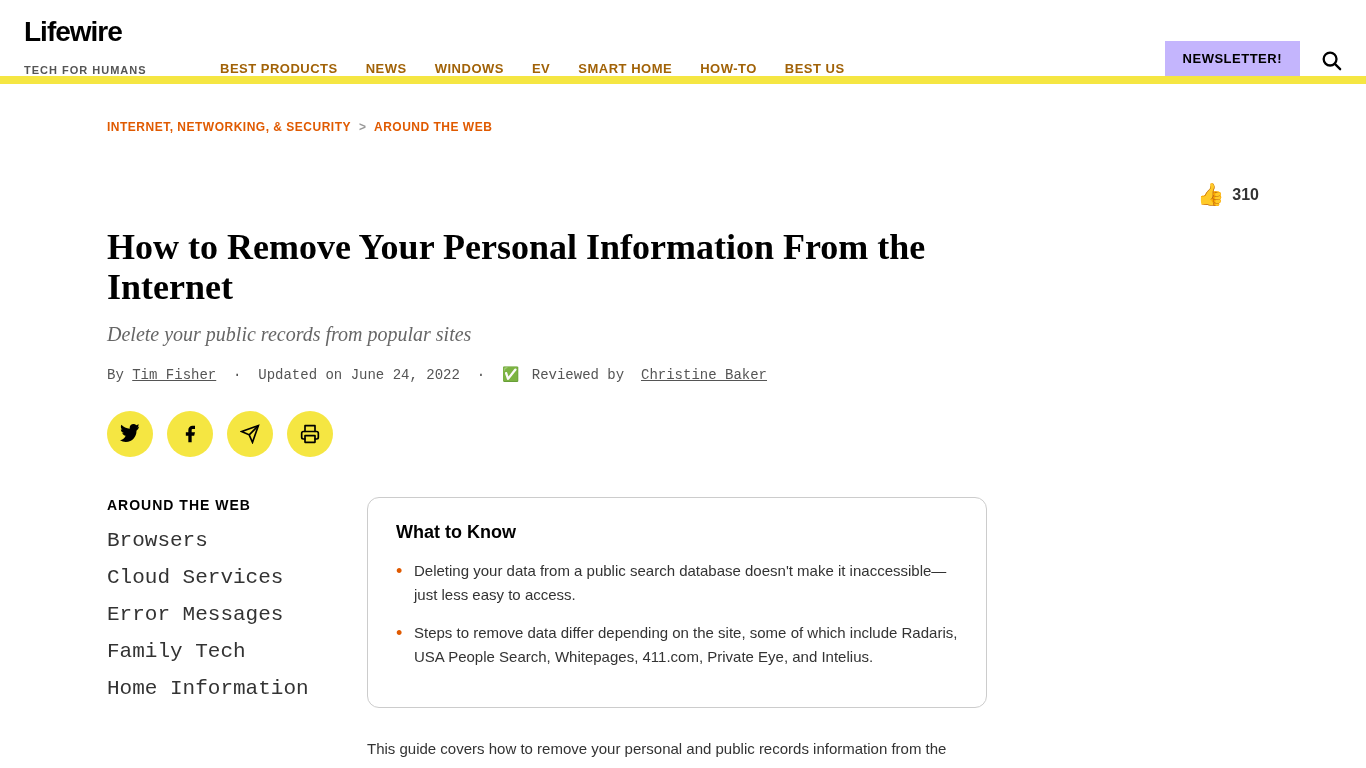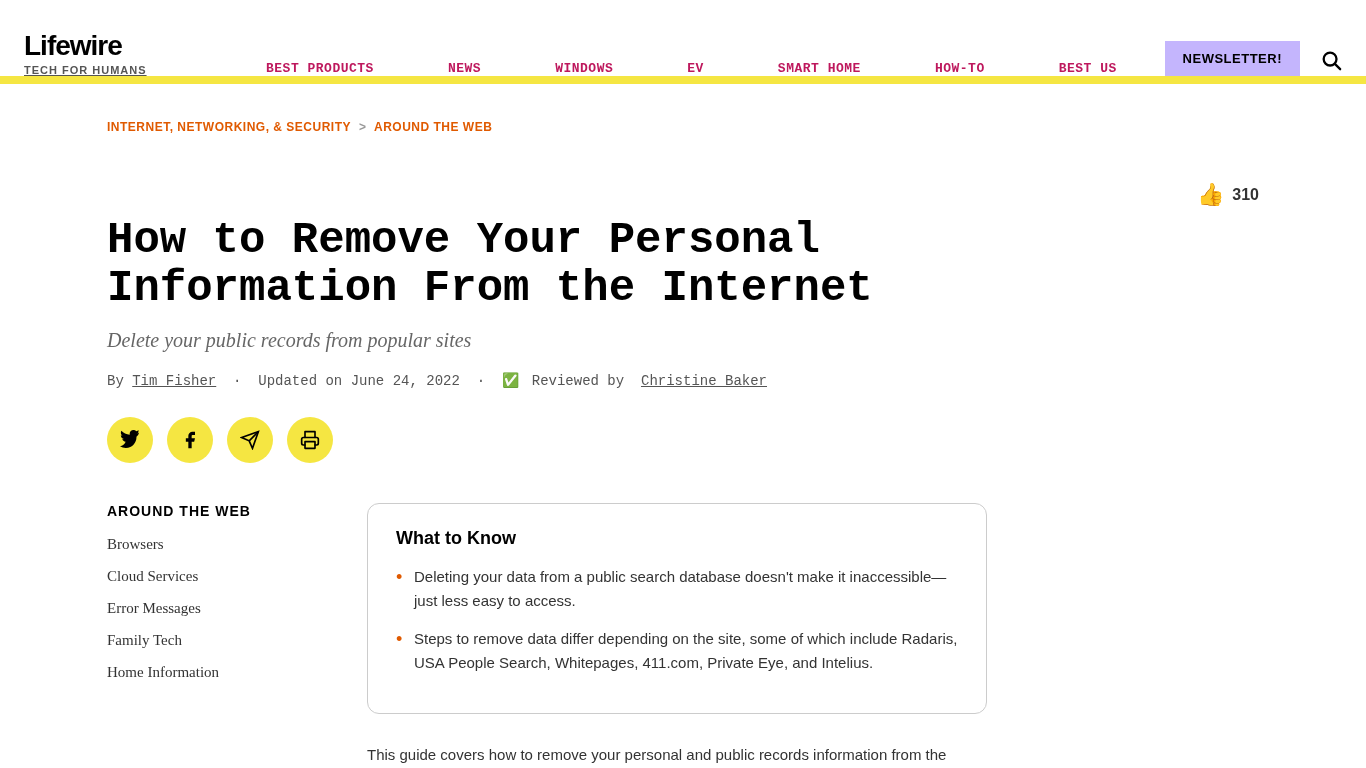--- a/index.html
+++ b/index.html
@@ -26,37 +26,35 @@
       font-weight: 900;
       color: #000;
       letter-spacing: -1px;
     }
     #tagline {
       font-family: Arial, sans-serif;
       font-size: 11px;
       font-weight: 700;
       color: #555;
       letter-spacing: 1px;
-      margin-top: 2px;
-      text-decoration: underline;
+      margin-top: 16px;
     }
     nav {
       display: flex;
       align-items: center;
       gap: 28px;
       flex: 1;
     }
     nav a {
-      font-family: Liberation Mono, monospace;
+      font-family: Liberation Sans, sans-serif;
       font-size: 13px;
       font-weight: 700;
-      color: #be185d;
+      color: #a16207;
       text-decoration: none;
       letter-spacing: 0.5px;
-      margin-left: 46px;
     }
     #newsletter-btn {
       background: #c4b5fd;
       color: #000;
       font-family: Arial, sans-serif;
       font-size: 13px;
       font-weight: 800;
       padding: 10px 18px;
       border: none;
       cursor: pointer;
@@ -116,26 +114,26 @@
       font-weight: 700;
       float: right;
       margin-top: 32px;
     }
     #like-icon {
       font-size: 22px;
     }
 
     
     #article-title {
-      font-family: Liberation Mono, monospace;
-      font-size: 44px;
+      font-family: Liberation Serif, serif;
+      font-size: 36px;
       font-weight: 900;
       line-height: 1.1;
       color: #000;
-      margin-top: 8px;
+      margin-top: 20px;
       margin-bottom: 16px;
       max-width: 900px;
       clear: both;
     }
     #article-subtitle {
       font-family: 'Georgia', serif;
       font-size: 20px;
       color: #666;
       font-style: italic;
       margin-bottom: 20px;
@@ -193,22 +191,22 @@
       margin-bottom: 16px;
       text-transform: uppercase;
     }
     #sidebar ul {
       list-style: none;
     }
     #sidebar ul li {
       margin-bottom: 14px;
     }
     #sidebar ul li a {
-      font-family: Liberation Serif, serif;
-      font-size: 15px;
+      font-family: Liberation Mono, monospace;
+      font-size: 21px;
       color: #333;
       text-decoration: none;
     }
 
     
     #article-main {
       flex: 1;
       max-width: 620px;
     }
 

